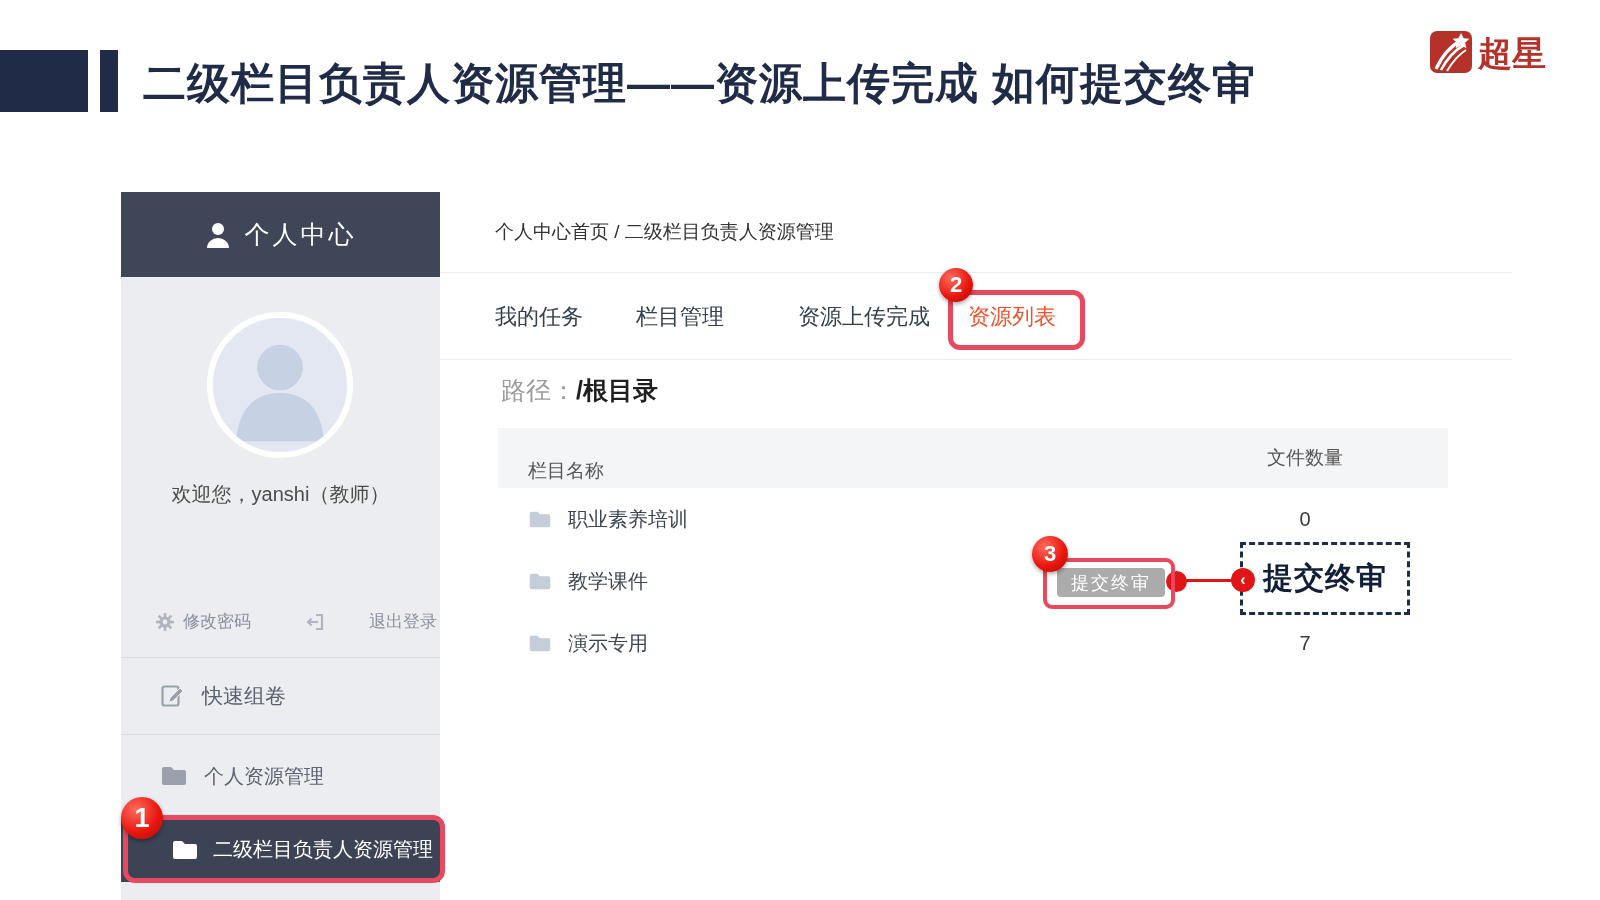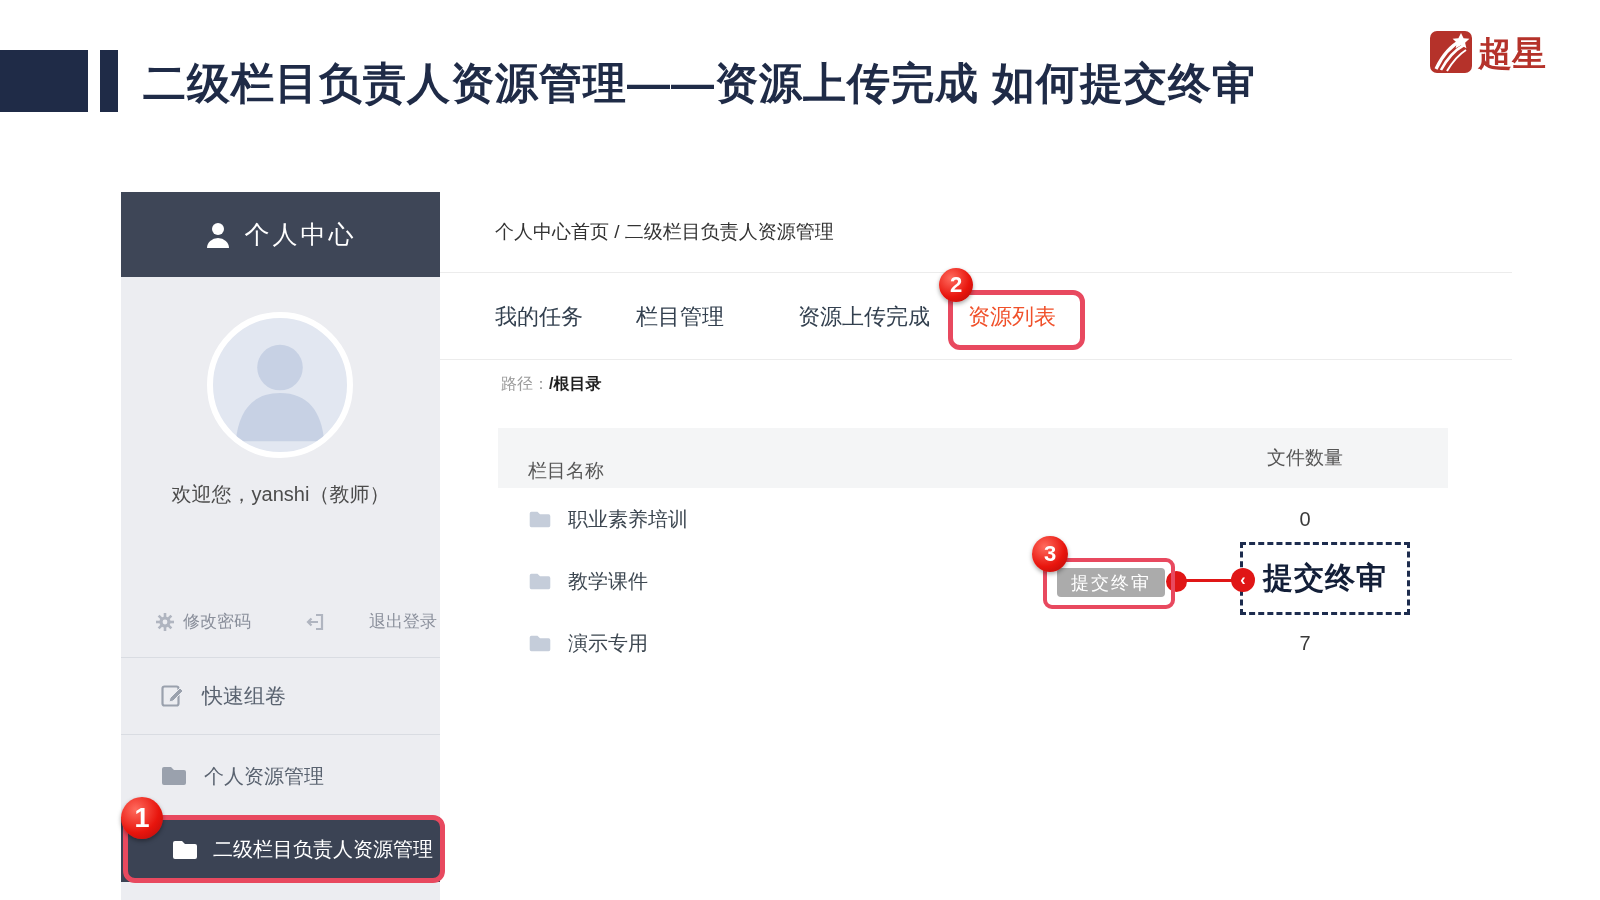--- a/index.html
+++ b/index.html
@@ -59,21 +59,21 @@
   .content { position:absolute; left:319px; top:0; width:1072px; height:708px; background:#fff; }
   .crumb-row { position:absolute; left:0; top:0; width:100%; height:81px;
     border-bottom:1px solid #ececec; display:flex; align-items:center; }
   .crumb { margin-left:55px; font-size:19px; color:#333; cursor:pointer; }
   .tabs-row { position:absolute; left:0; top:81px; width:100%; height:87px;
     border-bottom:1px solid #ececec; }
   .tab { position:absolute; top:0; height:87px; display:flex; align-items:center;
     font-size:22px; color:#33404f; cursor:pointer; }
   .tab.t0 { left:55px; } .tab.t1 { left:196px;text-align:right; } .tab.t2 { left:358px; }
   .tab.t3 { left:528px; color:#f0502a; }
-  .path-row { position:absolute; left:61px; top:182px; font-size:16px; }
+  .path-row { position:absolute; left:61px; top:182px; font-size:25px; }
   .path-label { color:#9b9b9b; }
   .path-value { color:#1f1f1f; font-weight:bold; }
   .tbl { position:absolute; left:58px; top:236px; width:950px; }
   .tbl-head { display:flex; height:60px; background:#f4f5f6; align-items:center;
     font-size:19px; color:#555; }
   .tbl-head .c1 { flex:1; padding-left:30px;margin-top:26px; }
   .tbl-head .c2 { width:286px; text-align:center; }
   .tbl-row { display:flex; height:62px; align-items:center; }
   .tbl-row .c1 { flex:1; padding-left:30px; display:flex; align-items:center; gap:16px;
     font-size:20px; color:#3c4650; cursor:pointer; }

